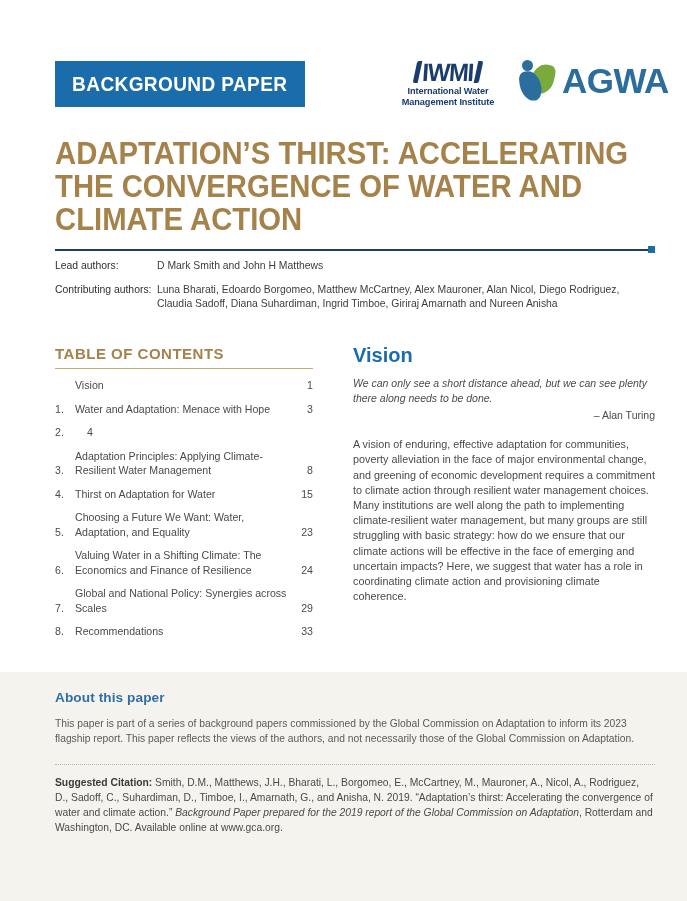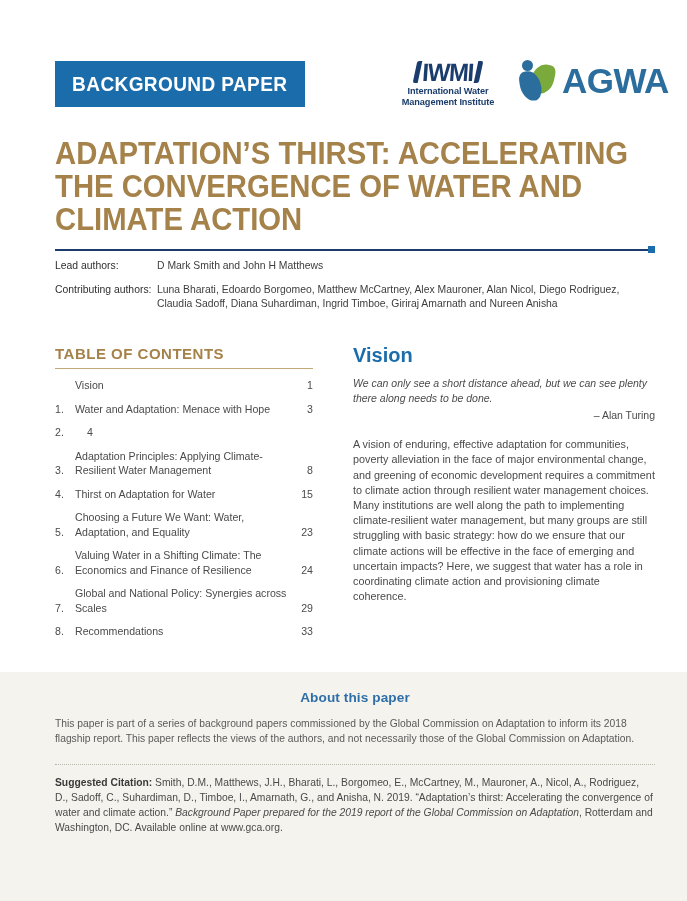--- a/index.html
+++ b/index.html
@@ -273,21 +273,20 @@
     left: 55px;
     top: 18px;
     width: 600px;
   }
   .about-head {
     color: #2f6fa8;
     font-size: 13.6px;
     font-weight: bold;
     letter-spacing: 0.1px;
     margin-bottom: 11px;
-    text-align: center;
   }
   .about-body {
     font-size: 10.3px;
     line-height: 15px;
     color: #5a5a5a;
   }
   .dotted-rule {
     margin-top: 18px;
     margin-bottom: 9px;
     height: 1px;
@@ -404,21 +403,21 @@
   <div class="col-right">
     <div class="vision-head">Vision</div>
     <div class="quote">We can only see a short distance ahead, but we can see plenty there along needs to be done.</div>
     <div class="quote-attr">– Alan Turing</div>
     <div class="vision-body">A vision of enduring, effective adaptation for communities, poverty alleviation in the face of major environmental change, and greening of economic development requires a commitment to climate action through resilient water management choices. Many institutions are well along the path to implementing climate-resilient water management, but many groups are still struggling with basic strategy: how do we ensure that our climate actions will be effective in the face of emerging and uncertain impacts? Here, we suggest that water has a role in coordinating climate action and provisioning climate coherence.</div>
   </div>
 
   <div class="about-panel">
     <div class="about-inner">
       <div class="about-head">About this paper</div>
-      <div class="about-body">This paper is part of a series of background papers commissioned by the Global Commission on Adaptation to inform its 2018 flagship report. This paper reflects the views of the authors, and not necessarily those of the Global Commission on Adaptation.</div>
+      <div class="about-body">This paper is part of a series of background papers commissioned by the Global Commission on Adaptation to inform its 2023 flagship report. This paper reflects the views of the authors, and not necessarily those of the Global Commission on Adaptation.</div>
       <div class="dotted-rule"></div>
       <div class="citation">
         <b>Suggested Citation:</b><span> Smith, D.M., Matthews, J.H., Bharati, L., Borgomeo, E., McCartney, M., Mauroner, A., Nicol, A., Rodriguez, D., Sadoff, C., Suhardiman, D., Timboe, I., Amarnath, G., and Anisha, N. 2019. “Adaptation’s thirst: Accelerating the convergence of water and climate action.” </span><i>Background Paper prepared for the 2019 report of the Global Commission on Adaptation</i><span>, Rotterdam and Washington, DC. Available online at www.gca.org.</span>
       </div>
     </div>
   </div>
 
 </div>
 
 </body></html>

